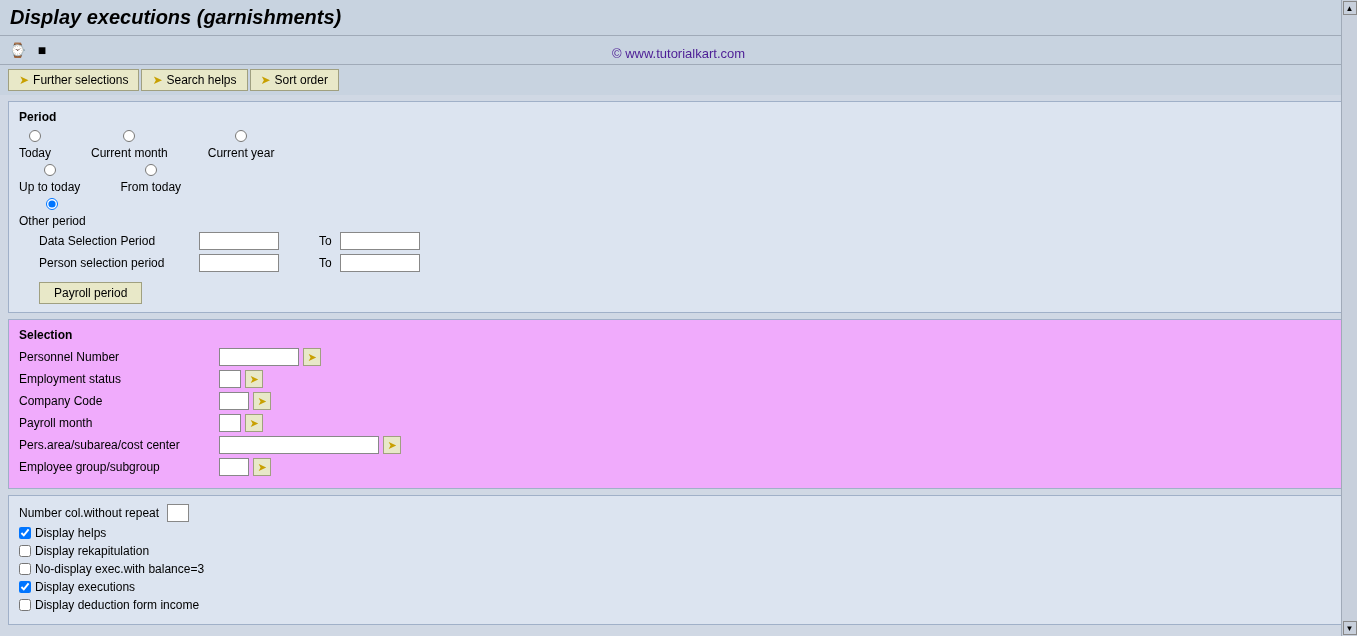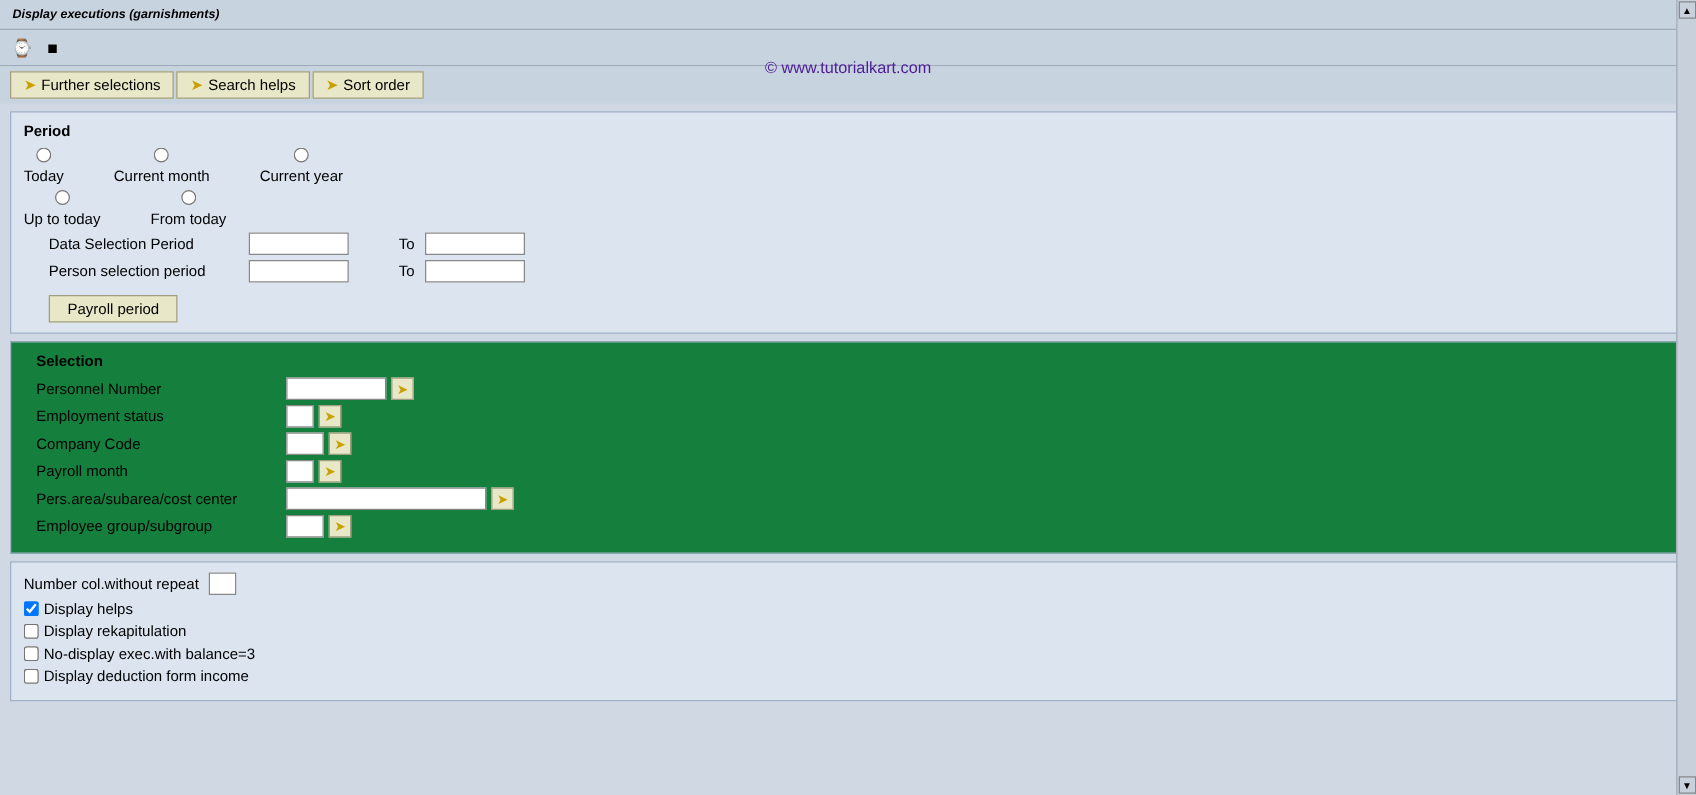--- a/index.html
+++ b/index.html
@@ -6,21 +6,21 @@
     body {
       font-family: Arial, sans-serif;
       font-size: 12px;
       background: #d0d8e4;
       color: #000;
       overflow: hidden;
     }
     .title-bar {
       background: #c8d3e0;
       padding: 6px 10px;
-      font-size: 10px;
+      font-size: 20px;
       font-weight: bold;
       font-style: italic;
       border-bottom: 1px solid #a0aab8;
     }
     .toolbar {
       background: #c8d3e0;
       padding: 4px 8px;
       display: flex;
       align-items: center;
       gap: 4px;
@@ -132,24 +132,24 @@
     .payroll-btn {
       background: #e8e8c8;
       border: 1px solid #a0a080;
       padding: 3px 14px;
       cursor: pointer;
       font-size: 12px;
       margin-top: 6px;
       margin-left: 20px;
     }
     .selection-section {
-      background: #15803d;
+      background: #f0abfc;
       border: 1px solid #a0b0c8;
       margin-bottom: 6px;
-      padding: 8px 20px;
+      padding: 8px 10px;
     }
     .selection-row {
       display: flex;
       align-items: center;
       margin-bottom: 4px;
     }
     .sel-label {
       width: 200px;
       font-size: 12px;
     }
@@ -296,20 +296,26 @@
         <input type="radio" name="period" style="">
         <span>Up to today</span>
       </label>
       <label class="radio-item">
         <input type="radio" name="period" style="">
         <span>From today</span>
       </label>
     </div>
 
     
+    <div class="other-period-row">
+      <label class="radio-item">
+        <input type="radio" name="period" checked="" style="">
+        <span>Other period</span>
+      </label>
+    </div>
 
     
     <div class="date-row">
       <span class="date-label">Data Selection Period</span>
       <input type="text" class="date-input" style="">
       <span class="date-to">To</span>
       <input type="text" class="date-input" style="">
     </div>
 
     
@@ -391,20 +397,24 @@
     <div class="option-row">
       <input type="checkbox" style="">
       <span>Display rekapitulation</span>
     </div>
 
     <div class="option-row">
       <input type="checkbox" style="">
       <span>No-display exec.with balance=3</span>
     </div>
 
+    <div class="option-row">
+      <input type="checkbox" checked="" style="">
+      <span>Display executions</span>
+    </div>
 
     <div class="option-row">
       <input type="checkbox" style="">
       <span>Display deduction form income</span>
     </div>
 
   </div>
 
 </div>
 

